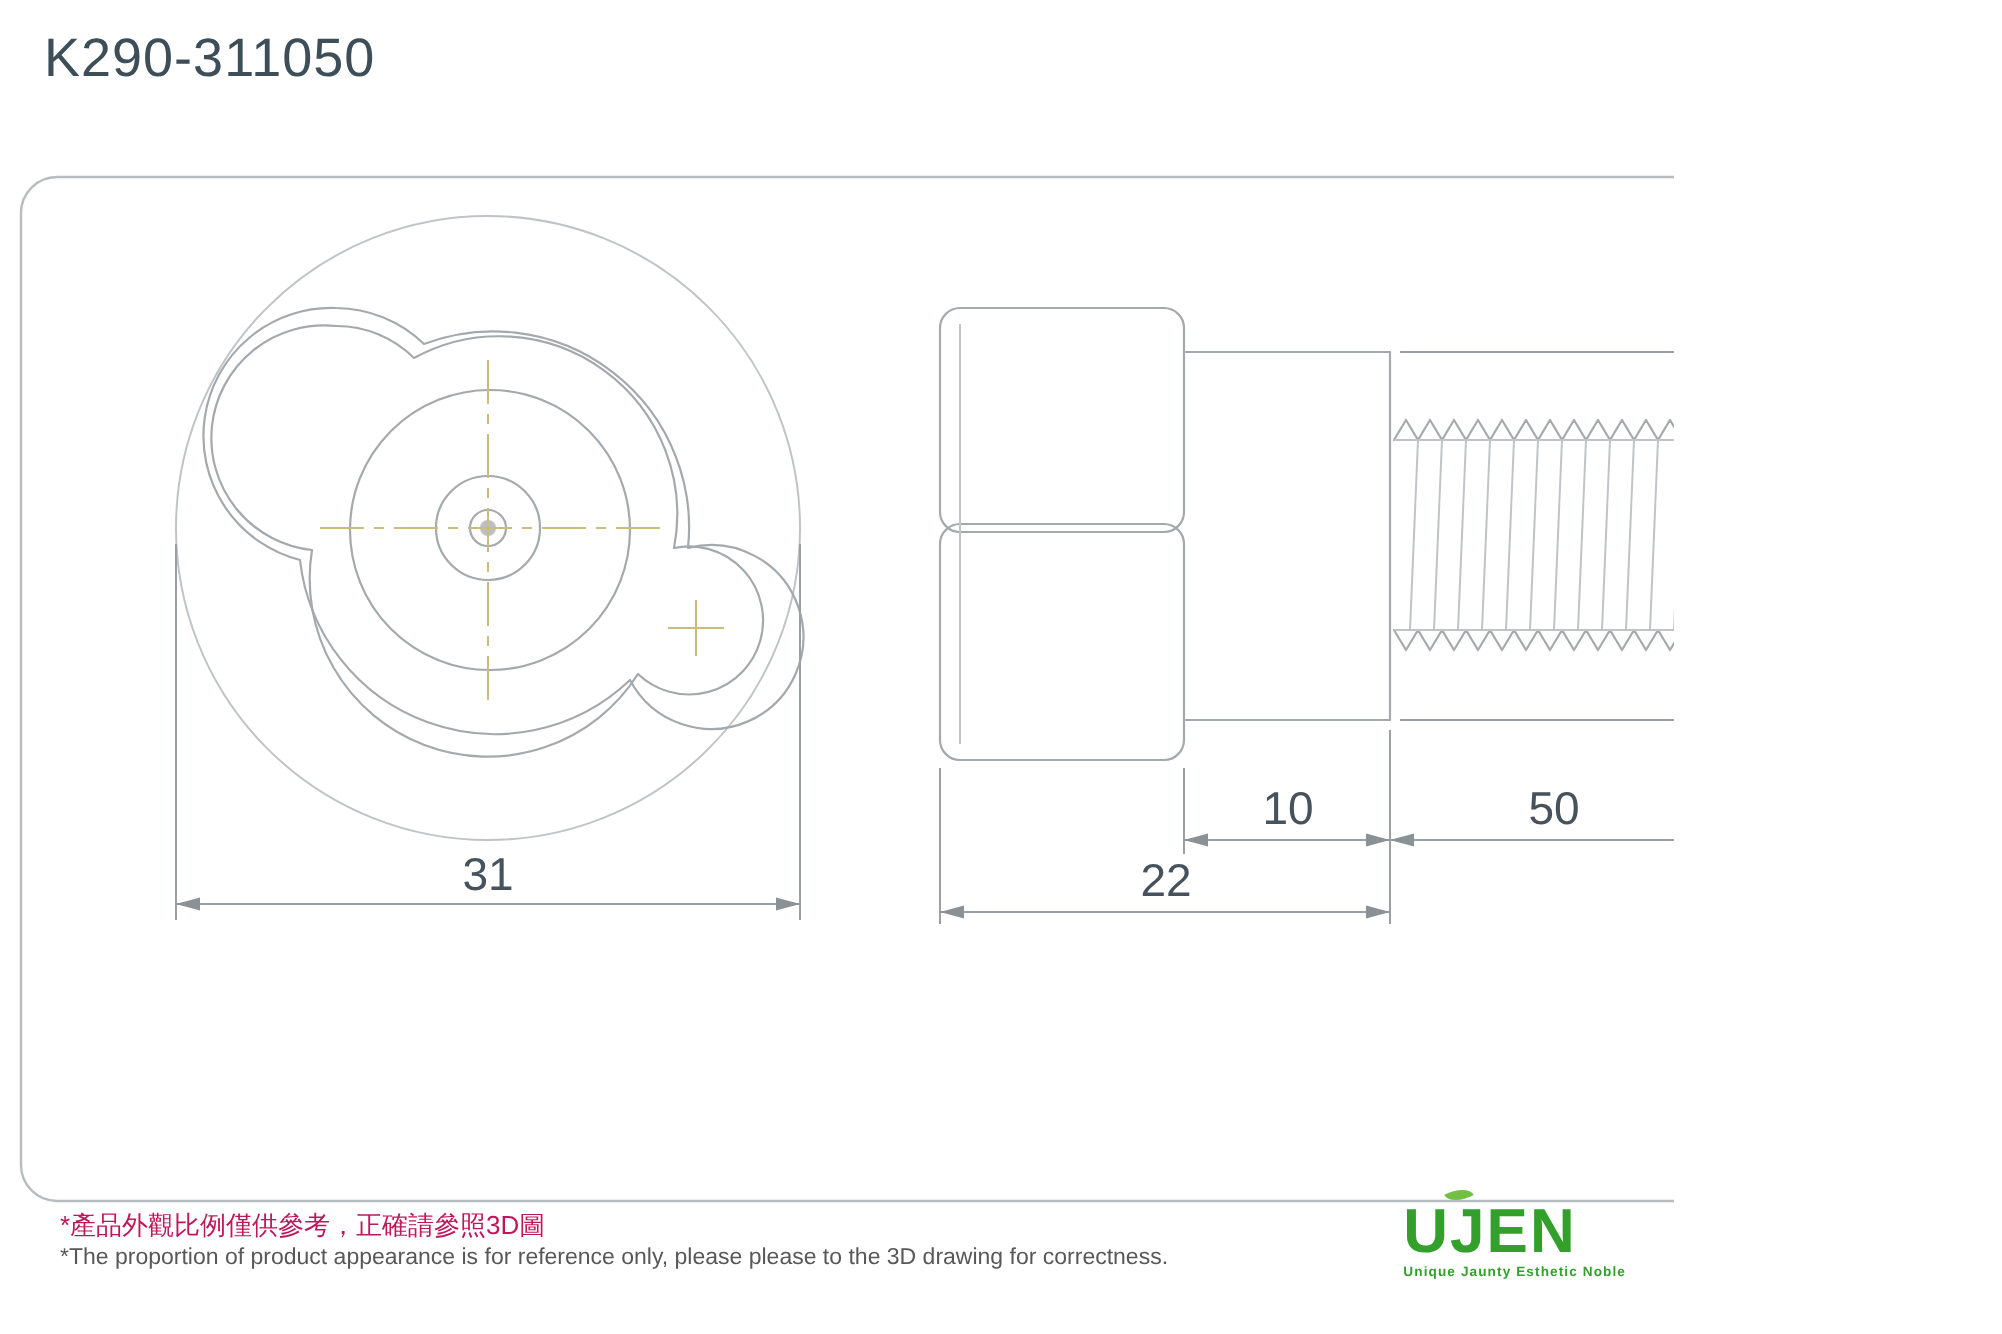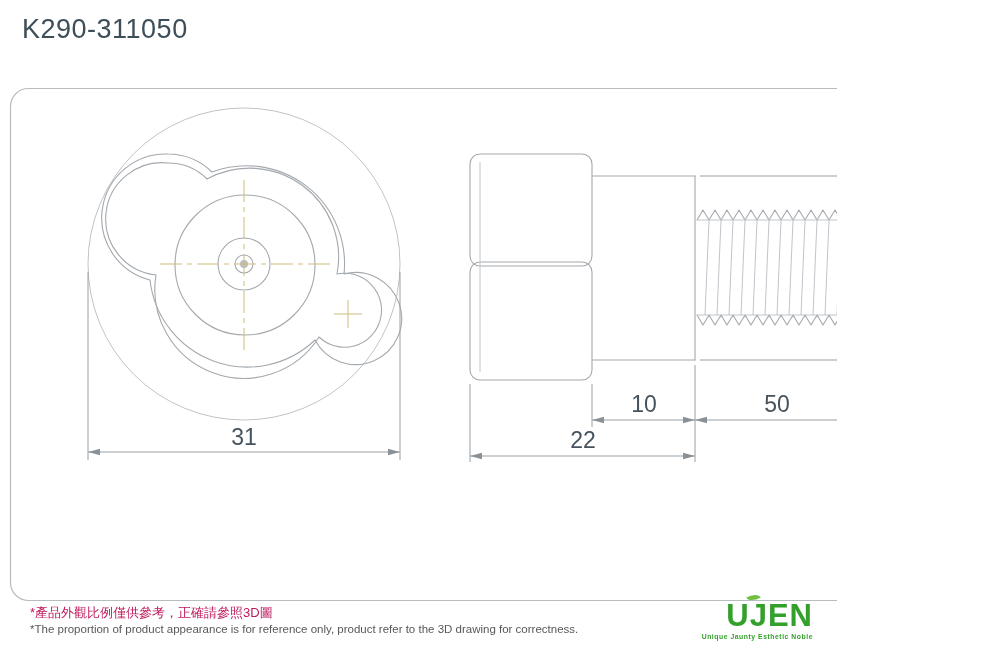--- a/index.html
+++ b/index.html
@@ -20,21 +20,21 @@
   .cl { stroke:#cdbb7c; stroke-width:1; fill:none; }
 
   .dim-line  { stroke:#9aa0a6; stroke-width:1; fill:none; }
   .dim-arrow { fill:#8a9196; stroke:none; }
   .dim-text  { fill:#46525c; font-size:23px; font-family:"Liberation Sans", sans-serif; }
   .dim-text-sm { font-size:21px; }
 
   .footer-zh { position:absolute; left:30px; top:604px; font-size:13px; color:#be185d; }
   .footer-en { position:absolute; left:30px; top:623px; font-size:11.5px; color:#585858; }
 
-  .logo { position:absolute; right:24px; top:600px; text-align:right; }
+  .logo { position:absolute; right:24px; top:600px; text-align:left; }
   .logo-text { position:relative; display:inline-block; font-size:31px; font-weight:bold;
                color:#33a02c; letter-spacing:1px; line-height:1; }
   .logo-leaf { position:absolute; width:13px; height:7px; background:#72c043;
                border-radius:0 100% 0 100%; transform:rotate(-28deg); left:21px; top:-6px; }
   .logo-tagline { font-size:6.8px; font-weight:bold; color:#33a02c; letter-spacing:0.55px; margin-top:2px; }
 </style>
 </head>
 <body>
 
 <div class="page">
@@ -132,21 +132,21 @@
         <line class="dim-line" x1="857" y1="325" x2="914" y2="325"></line>
         <line class="dim-line" x1="907" y1="210" x2="907" y2="325"></line>
         <polygon class="dim-arrow" points="907,210 903.7,222 910.3,222"></polygon>
         <polygon class="dim-arrow" points="907,325 903.7,313 910.3,313"></polygon>
         <text class="dim-text dim-text-sm" x="897" y="267" text-anchor="middle" transform="rotate(-90 897 267)">M10</text>
       </g>
     </g>
   </svg>
 
   <div class="footer-zh">*產品外觀比例僅供參考，正確請參照3D圖</div>
-  <div class="footer-en">*The proportion of product appearance is for reference only, product refer to the 3D drawing for correctness.</div>
+  <div class="footer-en">*The proportion of product appearance is for reference only, please please to the 3D drawing for correctness.</div>
 
   <div class="logo">
     <span class="logo-text">
       <span class="logo-leaf"></span>
       <span>UJEN</span>
     </span>
     <div class="logo-tagline">Unique Jaunty Esthetic Noble</div>
   </div>
 
 </div>

